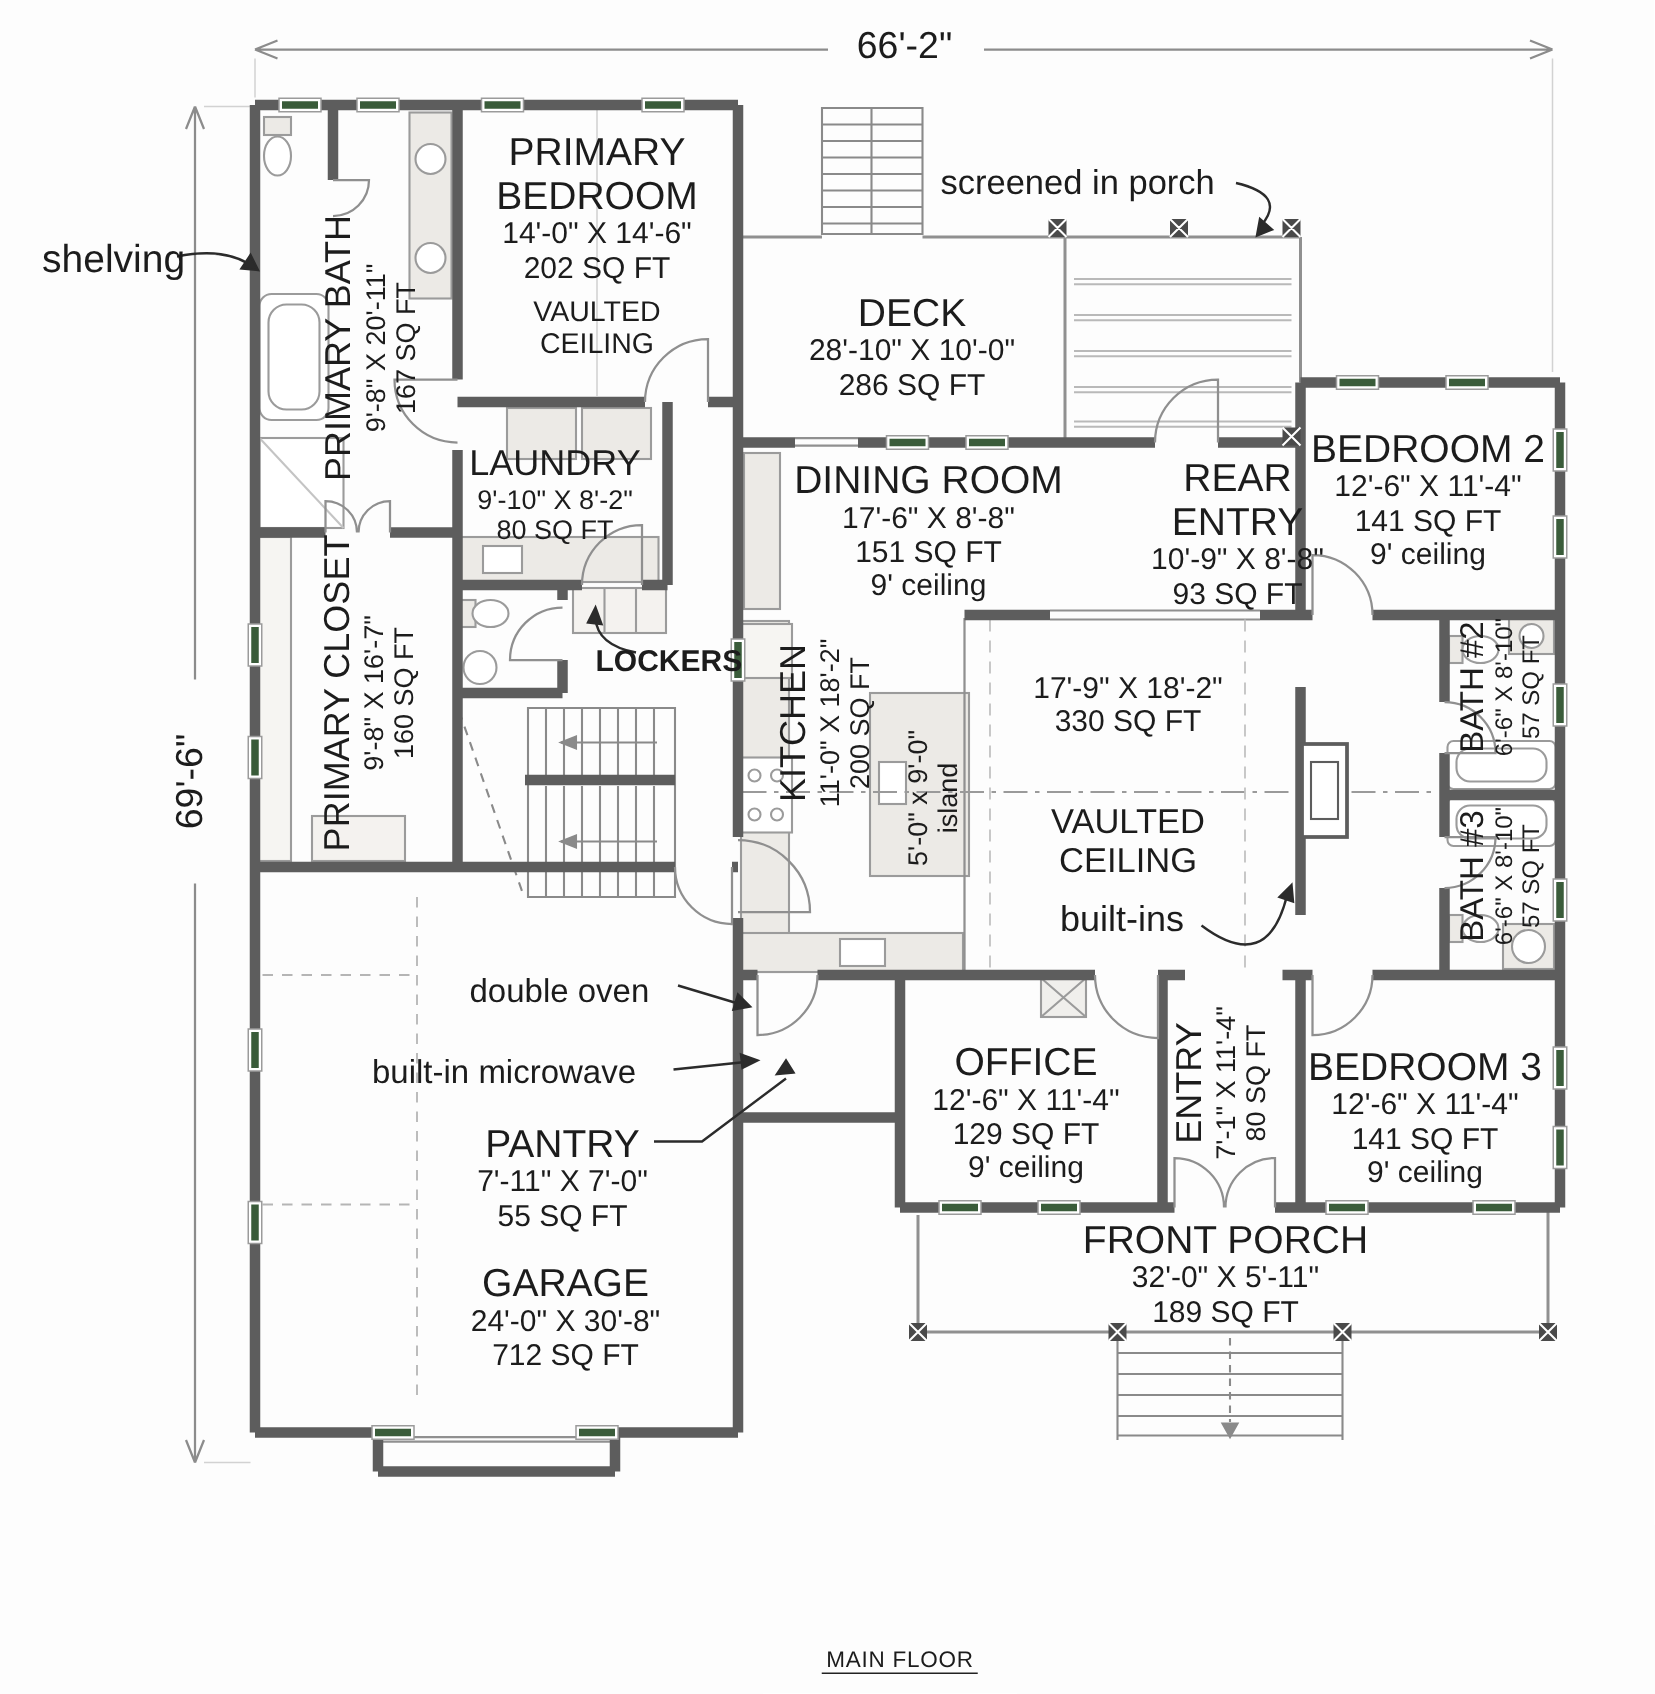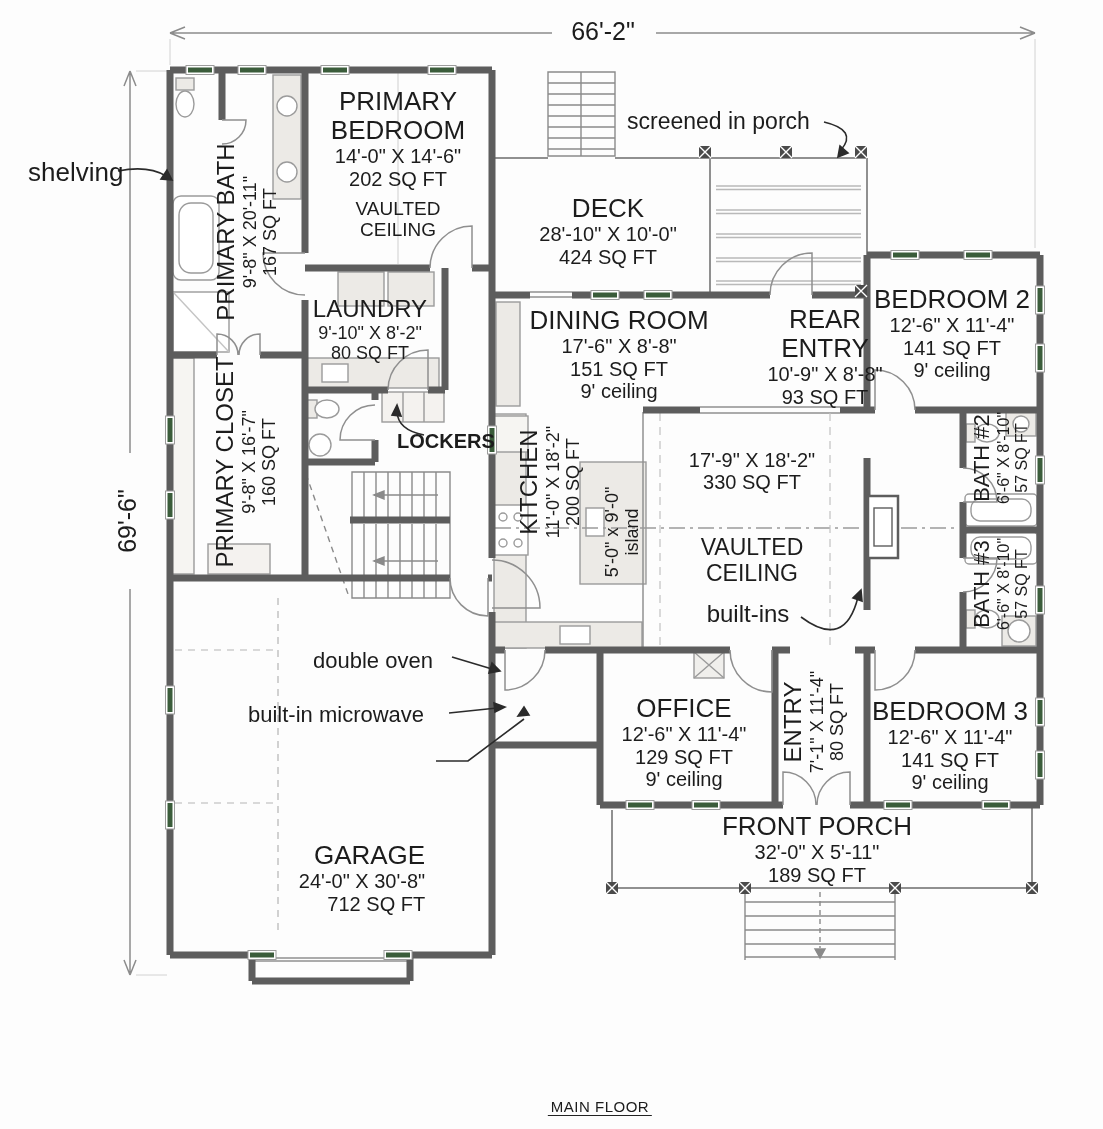--- a/index.html
+++ b/index.html
@@ -279,21 +279,21 @@
 
 <div class="lbl" style="left:370px;top:330px;">
   <div class="nm-sm">LAUNDRY</div>
   <div class="dm-sm">9'-10" X 8'-2"</div>
   <div class="dm-sm">80 SQ FT</div>
 </div>
 
 <div class="lbl" style="left:608px;top:231px;">
   <div class="nm">DECK</div>
   <div class="dm">28'-10" X 10'-0"</div>
-  <div class="dm">424 SQ FT</div>
+  <div class="dm">286 SQ FT</div>
 </div>
 
 <div class="lbl" style="left:619px;top:354px;">
   <div class="nm">DINING ROOM</div>
   <div class="dm">17'-6" X 8'-8"</div>
   <div class="dm">151 SQ FT</div>
   <div class="dm">9' ceiling</div>
 </div>
 
 <div class="lbl" style="left:789px;top:356px;margin-left:36px;">
@@ -362,22 +362,27 @@
   <div class="dm-sm">7'-1" X 11'-4"</div>
   <div class="dm-sm">80 SQ FT</div>
 </div>
 
 <div class="lbl" style="left:817px;top:849px;">
   <div class="nm">FRONT PORCH</div>
   <div class="dm">32'-0" X 5'-11"</div>
   <div class="dm">189 SQ FT</div>
 </div>
 
-
-<div class="lbl" style="left:362px;top:878px;text-align:right;">
+<div class="lbl" style="left:375px;top:785px;">
+  <div class="nm">PANTRY</div>
+  <div class="dm">7'-11" X 7'-0"</div>
+  <div class="dm">55 SQ FT</div>
+</div>
+
+<div class="lbl" style="left:377px;top:878px;">
   <div class="nm">GARAGE</div>
   <div class="dm">24'-0" X 30'-8"</div>
   <div class="dm">712 SQ FT</div>
 </div>
 
 <div class="ann" style="left:28px;top:157px;font-size:26px;">shelving</div>
 <div class="ann" style="left:627px;top:108px;font-size:23px;">screened in porch</div>
 <div class="ann" style="left:397px;top:430px;font-size:20px;font-weight:bold;">LOCKERS</div>
 <div class="ann" style="left:313px;top:648px;">double oven</div>
 <div class="ann" style="left:248px;top:702px;">built-in microwave</div>

